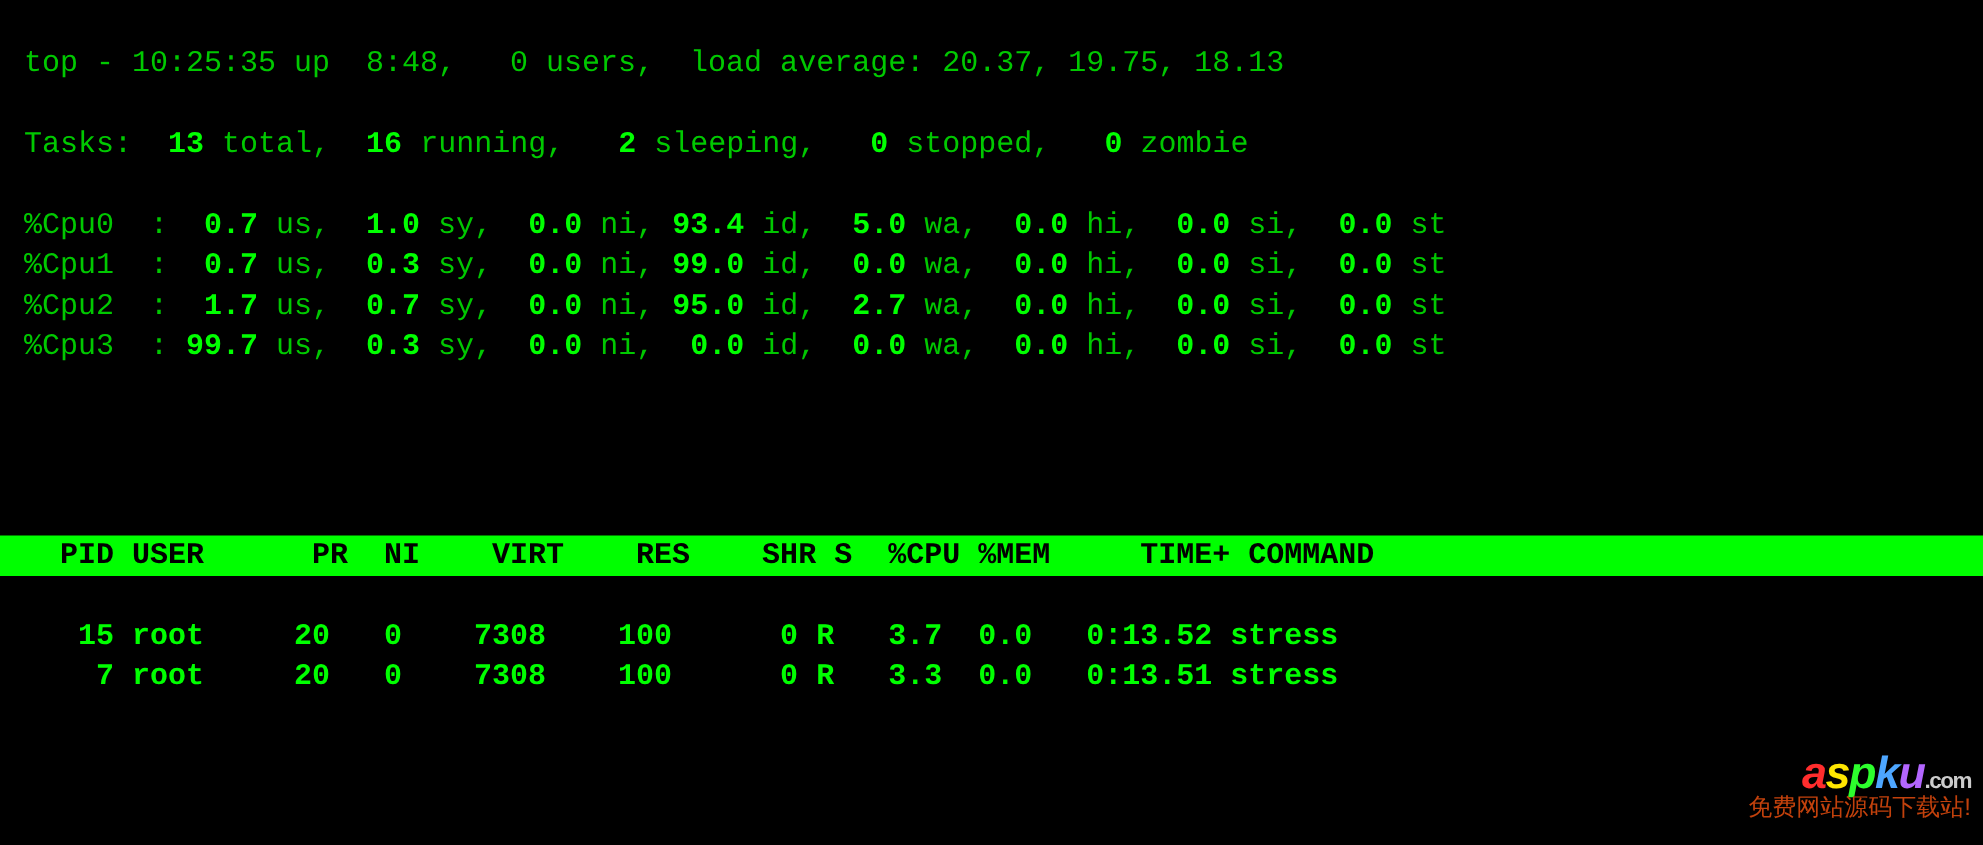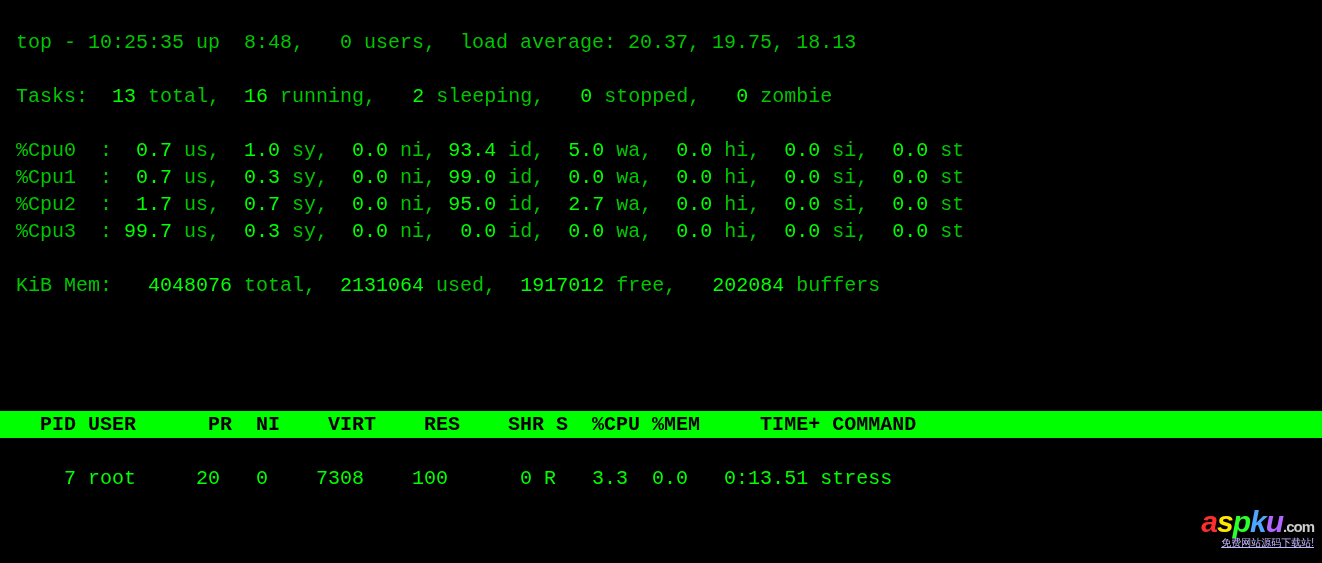--- a/index.html
+++ b/index.html
@@ -7,21 +7,21 @@
     padding: 0;
     background: #000;
     font-family: "Consolas", "Courier New", monospace;
     font-size: 20px;
     line-height: 1.35;
     color: #00c800;
     width: 1322px;
     overflow: hidden;
   }
   .term { padding: 2px 0 0 0; white-space: pre; }
-  .b { font-weight: normal; color: #00ff00; }
+  .b { font-weight: bold; color: #00ff00; }
   .hdr {
     background: #00ff00;
     color: #000;
     font-weight: bold;
     display: inline-block;
     margin-top: 31px;
   }
   .row { display: block; padding-left: 16px; }
   .watermark {
     position: absolute;
@@ -36,31 +36,30 @@
     font-weight: bold;
     font-style: italic;
     letter-spacing: -1px;
   }
   .wm-a { color: #ff2d2d; }
   .wm-s { color: #ffe600; }
   .wm-p { color: #2dff2d; }
   .wm-k { color: #4da6ff; }
   .wm-u { color: #b366ff; }
   .wm-dot { color: #ccc; font-size: 15px; font-style: normal; }
-  .wm-sub { color: #c4b5fd; font-size: 10px; text-decoration: underline; }
+  .wm-sub { color: #c2410c; font-size: 16px; }
 </style>
 </head>
 <body>
 
 <div class="term">
 <span class="row">top - 10:25:35 up  8:48,   0 users,  load average: 20.37, 19.75, 18.13</span>
 <span class="row"><span>Tasks:</span>  <span class="b">13</span><span> total,</span>  <span class="b">16</span><span> running,</span>   <span class="b">2</span><span> sleeping,</span>   <span class="b">0</span><span> stopped,</span>   <span class="b">0</span><span> zombie</span></span>
 <div id="cpu-lines"><span class="row">%Cpu0  : <span class="b"> 0.7</span> us, <span class="b"> 1.0</span> sy, <span class="b"> 0.0</span> ni, <span class="b">93.4</span> id, <span class="b"> 5.0</span> wa, <span class="b"> 0.0</span> hi, <span class="b"> 0.0</span> si, <span class="b"> 0.0</span> st</span><span class="row">%Cpu1  : <span class="b"> 0.7</span> us, <span class="b"> 0.3</span> sy, <span class="b"> 0.0</span> ni, <span class="b">99.0</span> id, <span class="b"> 0.0</span> wa, <span class="b"> 0.0</span> hi, <span class="b"> 0.0</span> si, <span class="b"> 0.0</span> st</span><span class="row">%Cpu2  : <span class="b"> 1.7</span> us, <span class="b"> 0.7</span> sy, <span class="b"> 0.0</span> ni, <span class="b">95.0</span> id, <span class="b"> 2.7</span> wa, <span class="b"> 0.0</span> hi, <span class="b"> 0.0</span> si, <span class="b"> 0.0</span> st</span><span class="row">%Cpu3  : <span class="b">99.7</span> us, <span class="b"> 0.3</span> sy, <span class="b"> 0.0</span> ni, <span class="b"> 0.0</span> id, <span class="b"> 0.0</span> wa, <span class="b"> 0.0</span> hi, <span class="b"> 0.0</span> si, <span class="b"> 0.0</span> st</span></div>
-<span class="row"><span>KiB Mem:</span>   <span class="b">4048076</span><span> total,</span>  <span class="b">2131064</span><span> used,</span>  <span class="b">1917012</span><span> free,</span>   <span class="b">202084</span><span> buffers</span></span>
 <span class="row"> </span>
 <span class="row hdr">  PID USER      PR  NI    VIRT    RES    SHR S  %CPU %MEM     TIME+ COMMAND           </span>
-<div id="proc-lines"><span class="row b">    7 root     20   0    7308    100      0 R   3.3  0.0   0:13.51 stress</span></div>
+<div id="proc-lines"><span class="row b">   15 root     20   0    7308    100      0 R   3.7  0.0   0:13.52 stress</span><span class="row b">    7 root     20   0    7308    100      0 R   3.3  0.0   0:13.51 stress</span></div>
 </div>
 
 <div class="watermark">
   <div class="wm-main"><span class="wm-a">a</span><span class="wm-s">s</span><span class="wm-p">p</span><span class="wm-k">k</span><span class="wm-u">u</span><span class="wm-dot">.com</span></div>
   <div class="wm-sub">免费网站源码下载站!</div>
 </div>
 
 </body></html>

